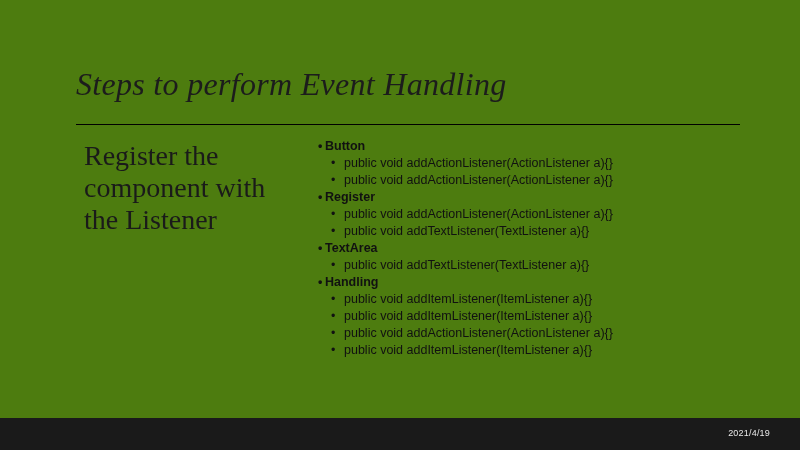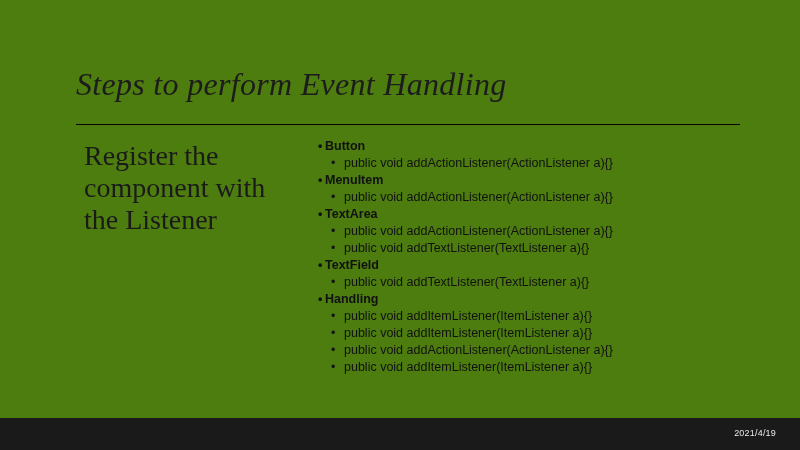--- a/index.html
+++ b/index.html
@@ -85,21 +85,21 @@
   .footer-bar {
     position: absolute;
     left: 0;
     top: 418px;
     width: 800px;
     height: 32px;
     background: #1a1a1a;
   }
   .footer-date {
     position: absolute;
-    right: 24px;
+    right: 30px;
     top: 428px;
     font-size: 9px;
     color: #e8e8e8;
     letter-spacing: 0.2px;
   }
 </style>
 </head>
 <body>
 
 <div class="slide">
@@ -108,30 +108,29 @@
   <div class="title-rule"></div>
 
   <div class="left-text">Register the component with the Listener</div>
 
   <div class="content">
       <div class="grp">
         <div class="hdr"><span class="b">•</span><span>Button</span></div>
         <div class="sub"><span class="d">•</span><span>public void addActionListener(ActionListener a){}</span></div>
       </div>
       <div class="grp">
-        <div class="hdr"><span class="b">•</span><span>MenuItem</span></div>
         <div class="sub"><span class="d">•</span><span>public void addActionListener(ActionListener a){}</span></div>
       </div>
       <div class="grp">
-        <div class="hdr"><span class="b">•</span><span>TextArea</span></div>
+        <div class="hdr"><span class="b">•</span><span>Register</span></div>
         <div class="sub"><span class="d">•</span><span>public void addActionListener(ActionListener a){}</span></div>
         <div class="sub"><span class="d">•</span><span>public void addTextListener(TextListener a){}</span></div>
       </div>
       <div class="grp">
-        <div class="hdr"><span class="b">•</span><span>TextField</span></div>
+        <div class="hdr"><span class="b">•</span><span>TextArea</span></div>
         <div class="sub"><span class="d">•</span><span>public void addTextListener(TextListener a){}</span></div>
       </div>
       <div class="grp">
         <div class="hdr"><span class="b">•</span><span>Handling</span></div>
         <div class="sub"><span class="d">•</span><span>public void addItemListener(ItemListener  a){}</span></div>
       </div>
       <div class="grp">
         <div class="sub"><span class="d">•</span><span>public void addItemListener(ItemListener  a){}</span></div>
       </div>
       <div class="grp">

